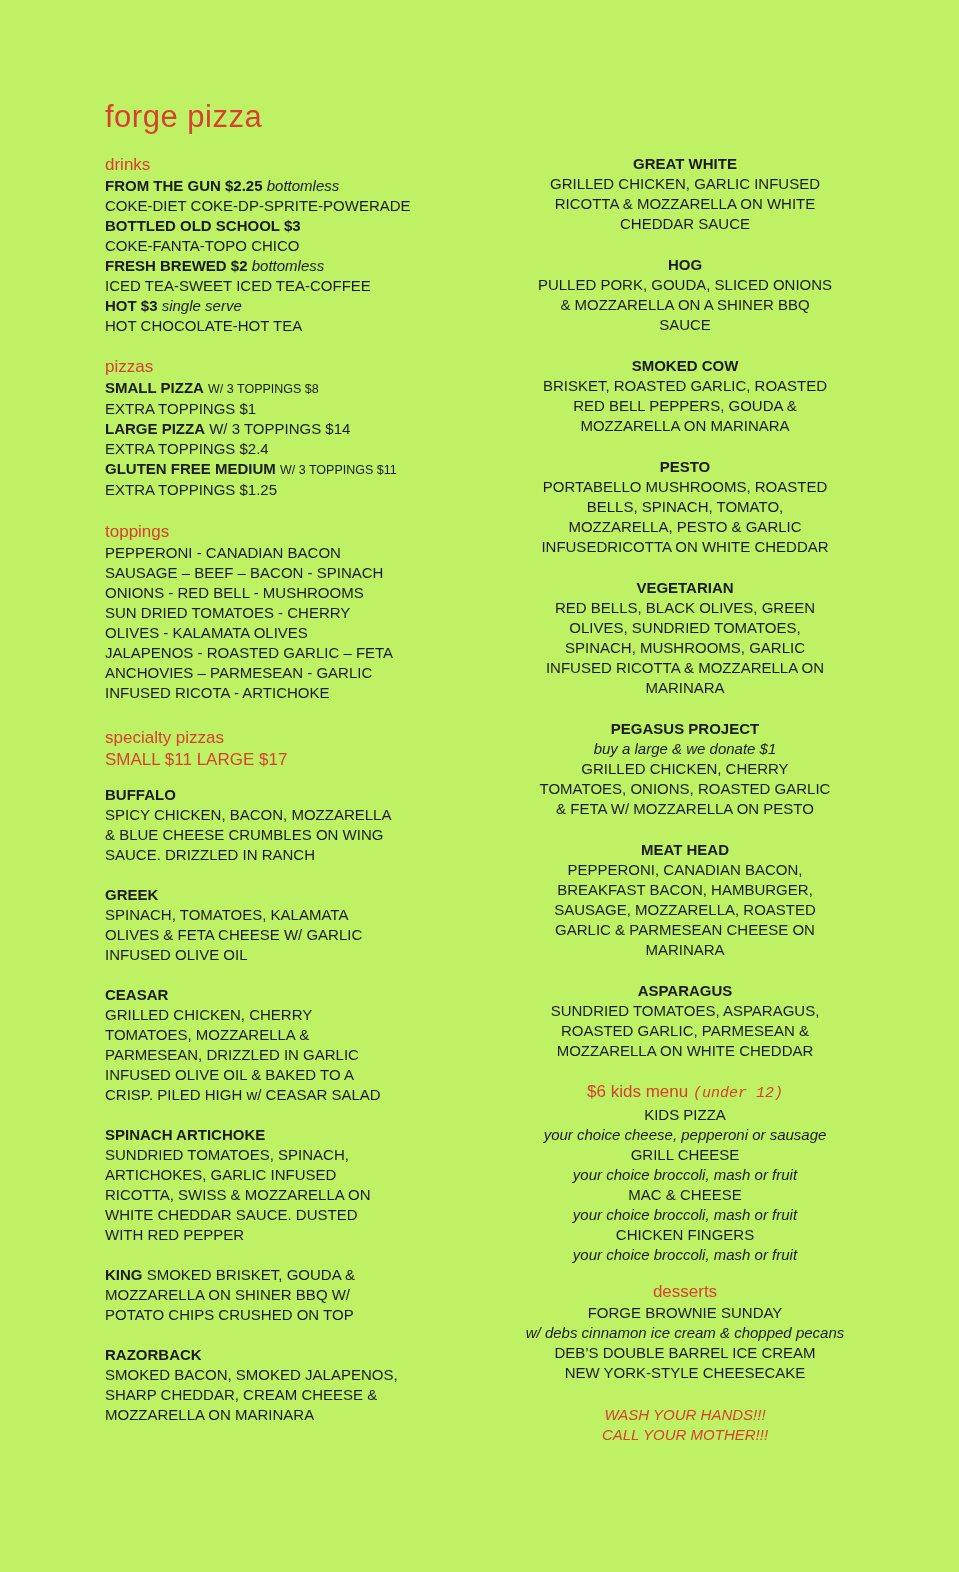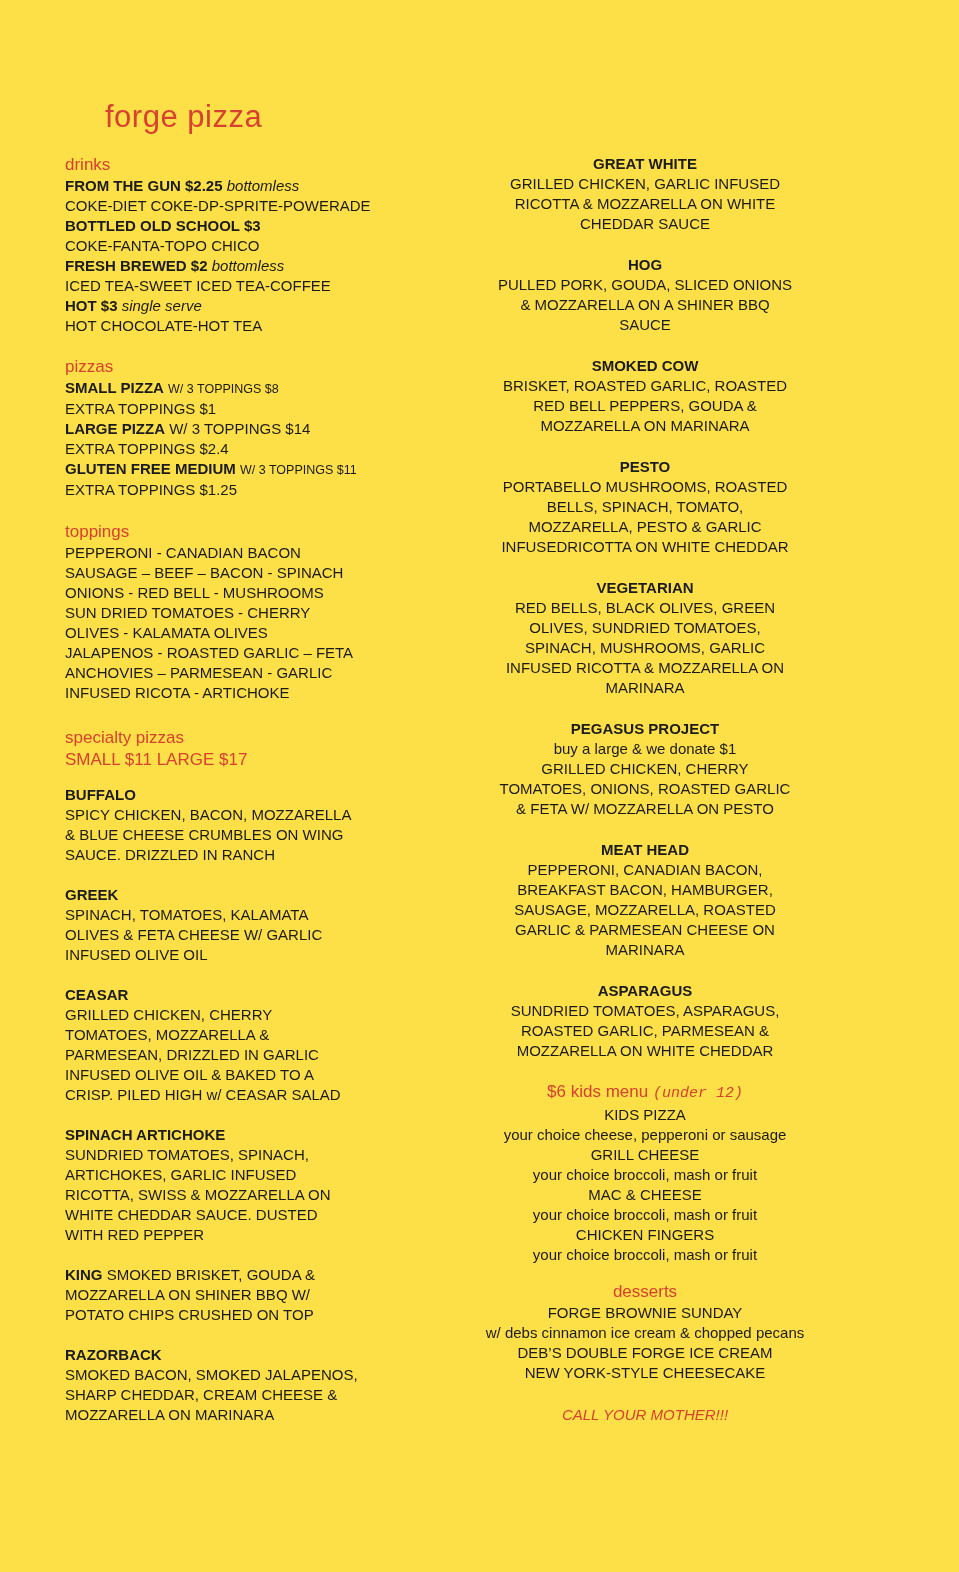--- a/index.html
+++ b/index.html
@@ -2,40 +2,40 @@
 <html style="--accent: #d8402f;"><head>
 <meta charset="utf-8">
 <style>
   :root { --accent:#d8402f; --ink:#1b1b1b; }
   html,body { margin:0; padding:0; background:#ffffff; }
   body {
     width:959px; height:1572px;
     font-family:"Liberation Sans","DejaVu Sans",sans-serif;
     color:var(--ink);
   }
-  .page { position:relative; width:959px; height:1572px; overflow:hidden; background:#fde047; }
+  .page { position:relative; width:959px; height:1572px; overflow:hidden; background:#bef264; }
   .title {
     margin:0; padding:96px 0 0 105px;
     font-size:31px; line-height:42px; font-weight:400;
     color:var(--accent); letter-spacing:0.5px;
   }
-  .columns { display:flex; align-items:flex-start; padding-left:65px; margin-top:16px; }
+  .columns { display:flex; align-items:flex-start; padding-left:105px; margin-top:16px; }
   .col-left { width:352px; }
   .col-right { width:356px; margin-left:50px;text-align:center; }
   p, h1, h2 { margin:0; padding:0; }
   .line { font-size:15px; line-height:20px; }
   .prewrap { white-space:pre-line; }
   .b { font-weight:700; }
   .i { font-style:italic; }
   .sm { font-size:12.5px; }
   .red-heading {
     color:var(--accent); font-size:17px; line-height:22px; font-weight:400;
   }
   .name { font-size:15px; line-height:20px; font-weight:700; }
-  .note { }
+  .note { font-style:italic; }
   .sec-pizzas { margin-top:20px; }
   .sec-toppings { margin-top:21px; }
   .sec-specialty { margin-top:24px; }
   .item { margin-top:20px; }
   .item-first { margin-top:14px; }
   .rc-item { margin-top:21px; }
   .rc-first { margin-top:0; }
   .sec-kids { margin-top:20px; }
   .sec-desserts { margin-top:16px; }
   .footer { margin-top:22px; }
@@ -209,23 +209,24 @@
         <p class="line">MAC &amp; CHEESE</p>
         <p class="line note">your choice broccoli, mash or fruit</p>
         <p class="line">CHICKEN FINGERS</p>
         <p class="line note">your choice broccoli, mash or fruit</p>
       </section>
 
       <section class="sec-desserts">
         <h2 class="red-heading">desserts</h2>
         <p class="line">FORGE BROWNIE SUNDAY</p>
         <p class="line note">w/ debs cinnamon ice cream &amp; chopped pecans</p>
-        <p class="line">DEB’S DOUBLE FORGE ICE CREAM</p>
+        <p class="line">DEB’S DOUBLE BARREL ICE CREAM</p>
         <p class="line">NEW YORK-STYLE CHEESECAKE</p>
       </section>
 
       <div class="footer">
+        <p class="line">WASH YOUR HANDS!!!</p>
         <p class="line">CALL YOUR MOTHER!!!</p>
       </div>
 
     </div>
   </div>
 </div>
 
 </body></html>

